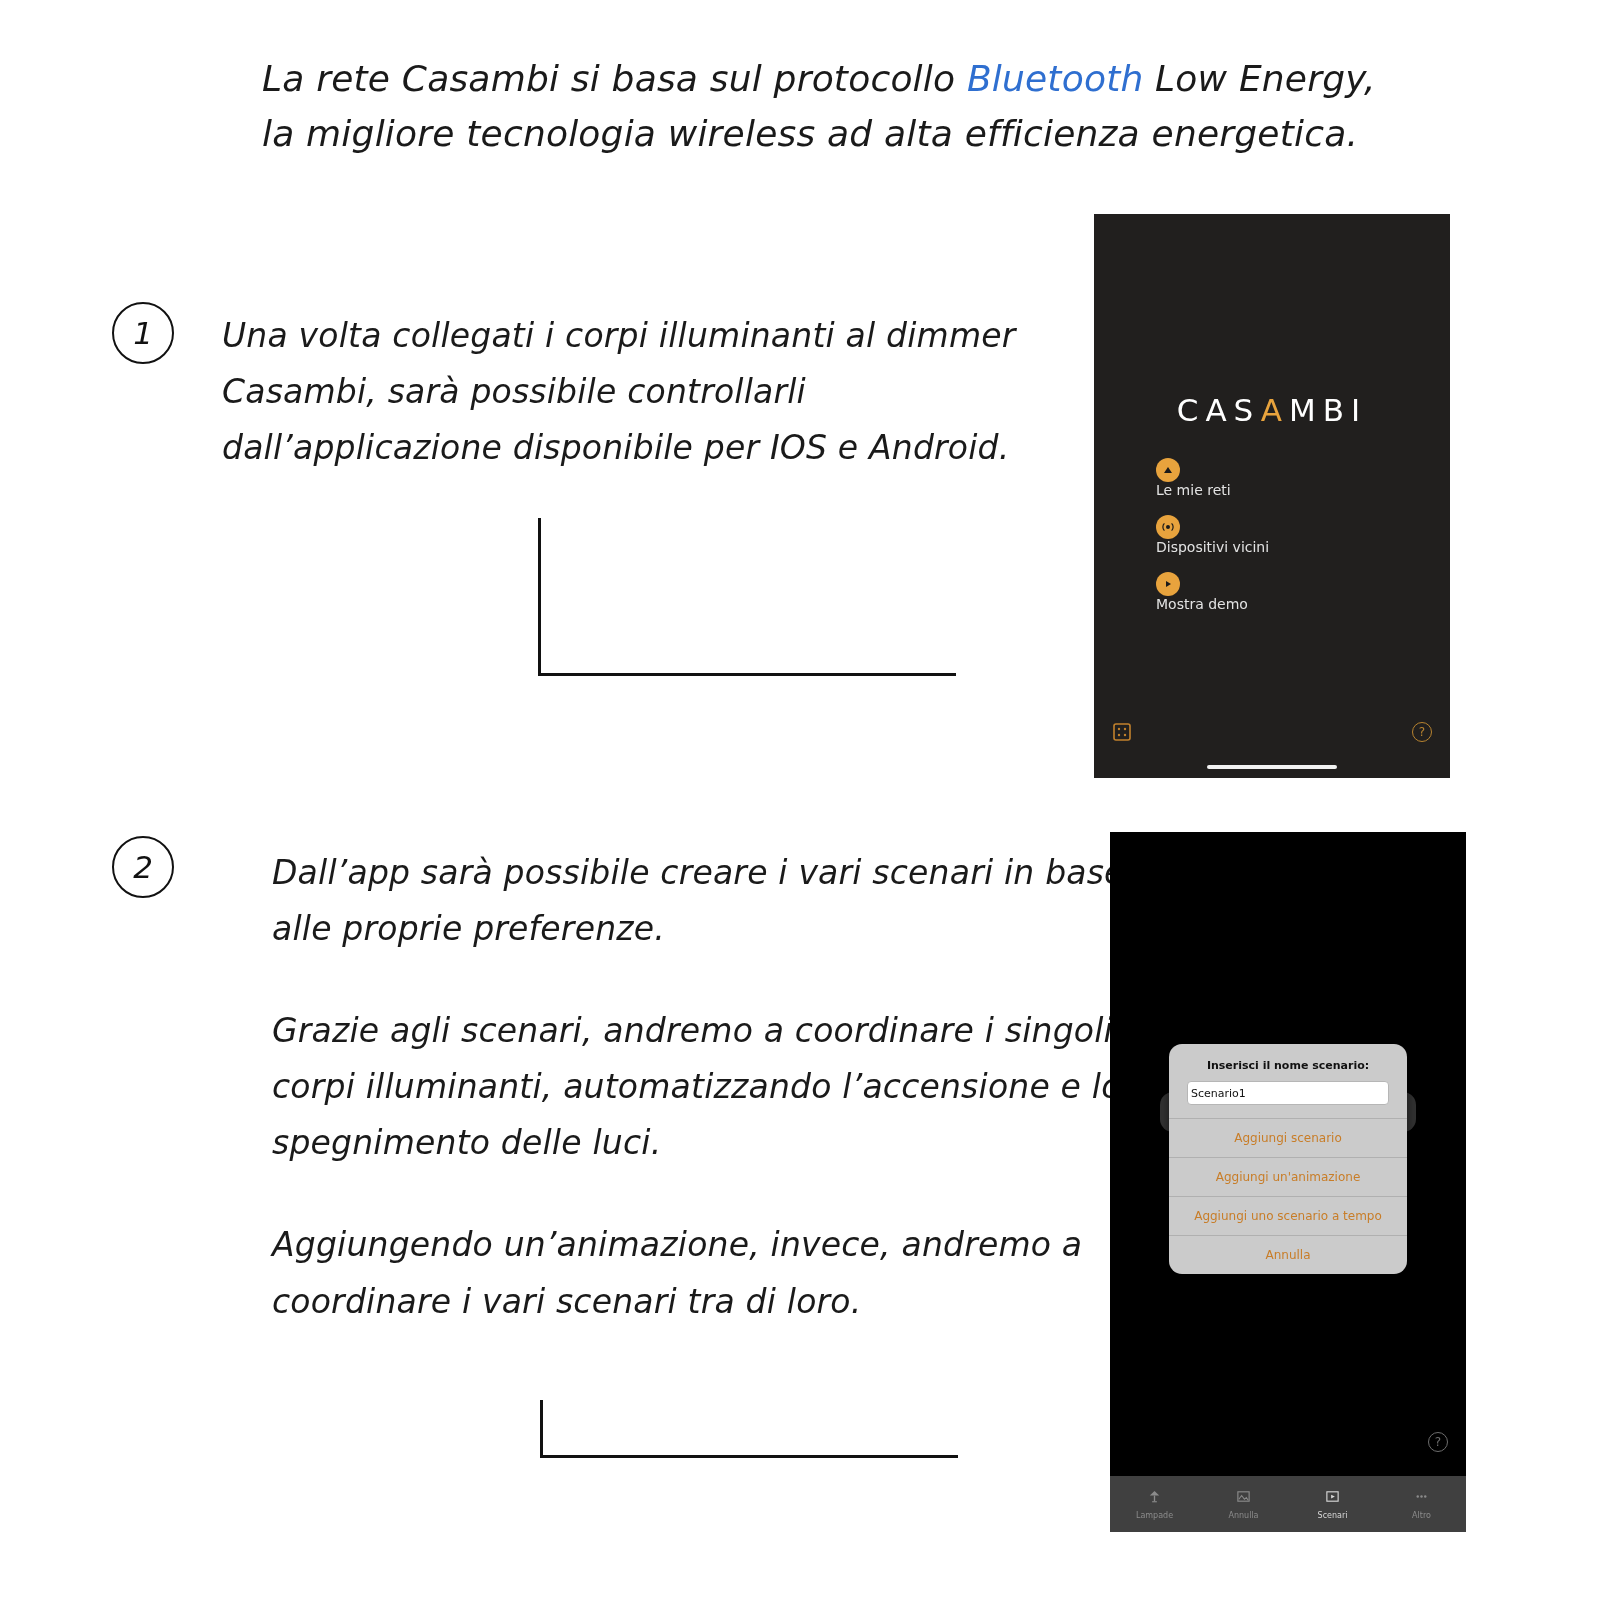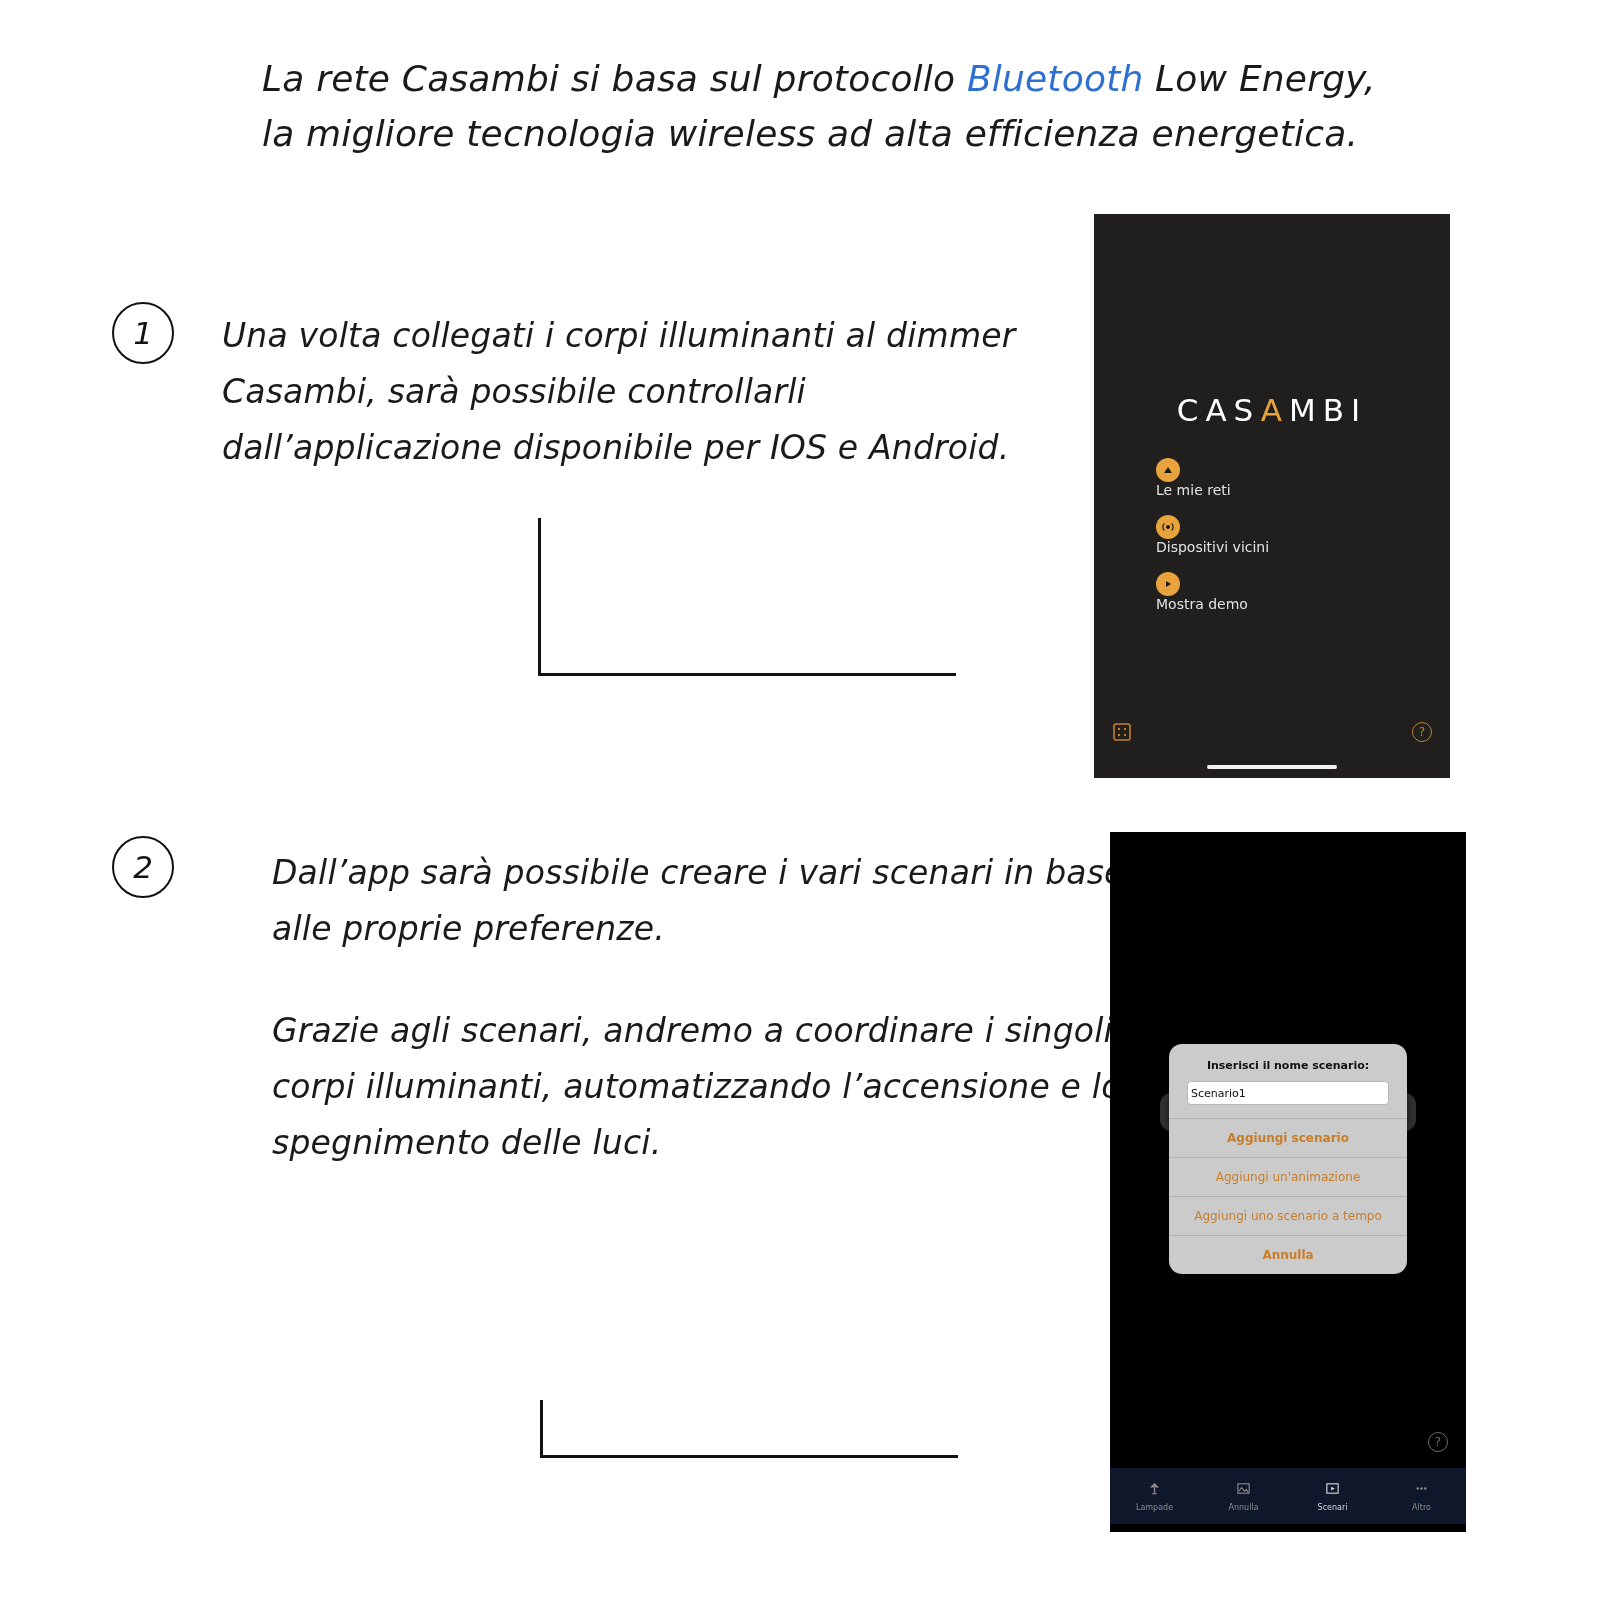--- a/index.html
+++ b/index.html
@@ -212,40 +212,40 @@
     box-sizing: border-box;
   }
   .dialog-btn {
     text-align: center;
     font-family: "DejaVu Sans", sans-serif;
     font-size: 12px;
     color: #c87d28;
     padding: 12px 6px;
     border-top: 1px solid #b0b0b0;
   }
-  .dialog-btn.bold { font-weight: 700; }
+  .dialog-btn.bold { font-weight: 400; }
   .side-dot {
     position: absolute;
     top: 260px;
     width: 26px;
     height: 40px;
     background: #3a3a3a;
     border-radius: 13px;
     opacity: 0.85;
   }
   #side-dot-left { left: 50px; }
   #side-dot-right { right: 50px; }
 
   .tabbar {
     position: absolute;
     left: 0;
     right: 0;
-    bottom: 8px;
+    bottom: 0;
     height: 56px;
-    background: #0f172a;
+    background: #404040;
     display: flex;
   }
   .tab {
     flex: 1;
     display: flex;
     flex-direction: column;
     align-items: center;
     justify-content: center;
     color: #8b8b8b;
     font-family: "DejaVu Sans", sans-serif;
@@ -288,20 +288,21 @@
   <p class="para">Una volta collegati i corpi illuminanti al dimmer Casambi, sarà possibile controllarli dall’applicazione disponibile per IOS e Android.</p>
 </div>
 <div class="bracket" id="bracket1"></div>
 
 <div class="step-num" id="step2-num">
   <span>2</span>
 </div>
 <div class="step-text" id="step2-text">
   <p class="para">Dall’app sarà possibile creare i vari scenari in base alle proprie preferenze.</p>
   <p class="para">Grazie agli scenari, andremo a coordinare i singoli corpi illuminanti, automatizzando l’accensione e lo spegnimento delle luci.</p>
+  <p class="para">Aggiungendo un’animazione, invece, andremo a coordinare i vari scenari tra di loro.</p>
 </div>
 <div class="bracket" id="bracket2"></div>
 
 <div class="phone" id="phone1">
   <div class="casambi-logo"><span>CAS</span><span class="accent">A</span><span>MBI</span></div>
 
   <div class="menu">
     <div class="menu-row">
       <span class="menu-ico">
         <svg width="12" height="12" viewBox="0 0 12 12">

